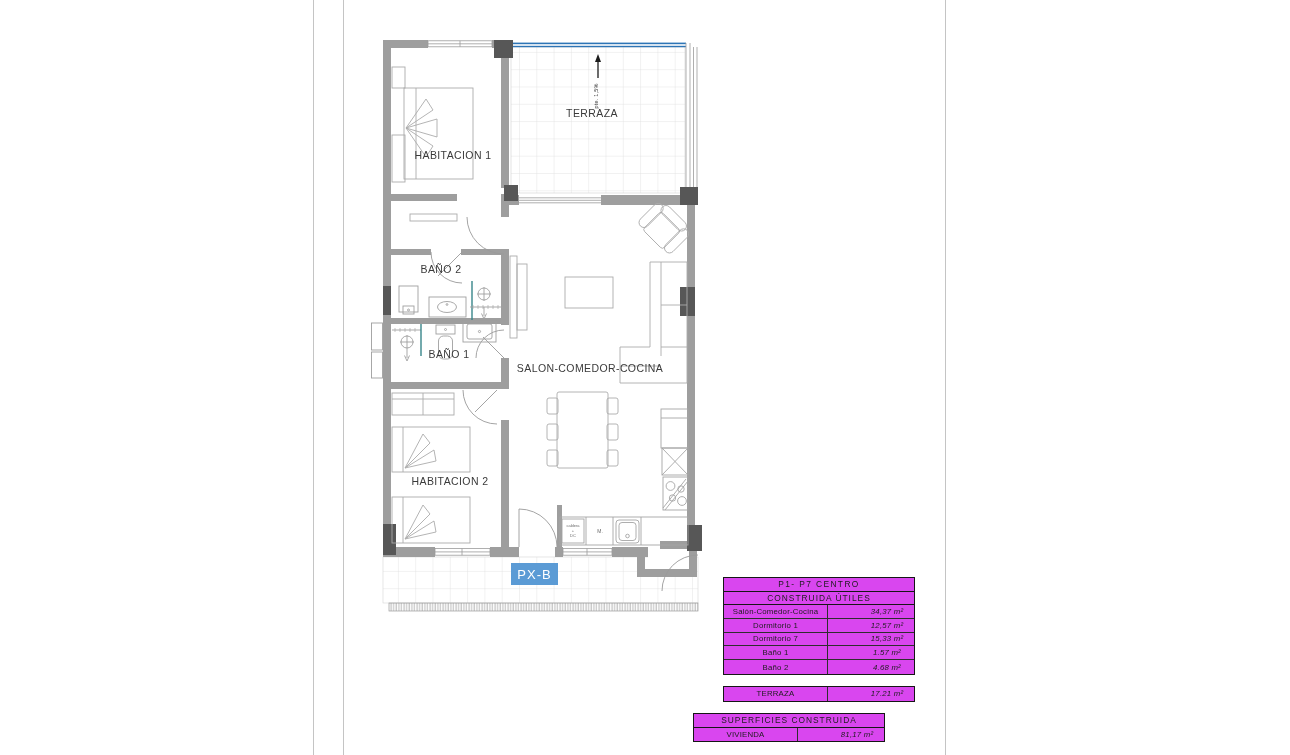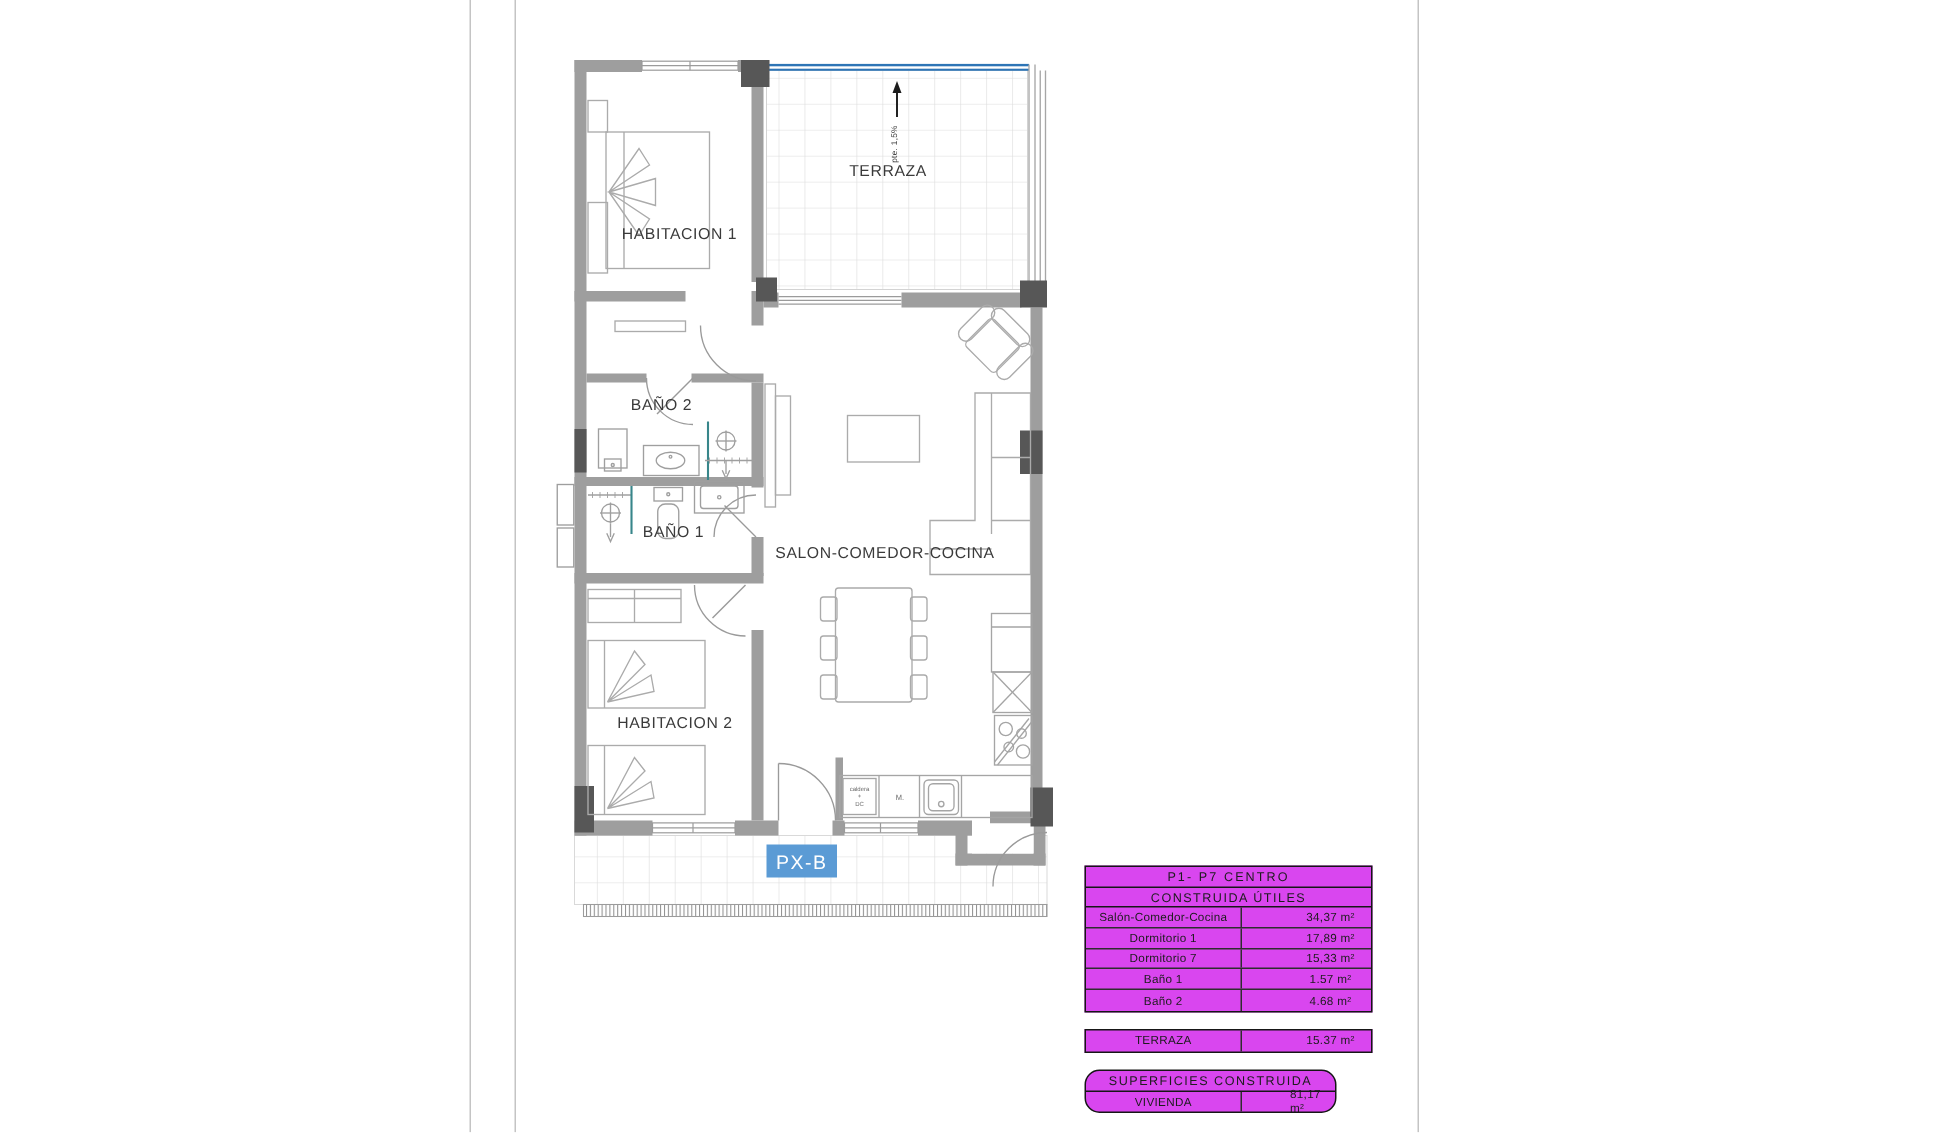--- a/index.html
+++ b/index.html
@@ -9,21 +9,21 @@
   .plan{position:absolute;left:370px;top:30px;}
   svg text{font-family:"Liberation Sans",sans-serif;}
   .tbl{position:absolute;background:#d946ef;border:1.6px solid #161616;color:#1c1c1c;box-sizing:border-box;}
   .trow{display:flex;align-items:center;box-sizing:border-box;border-bottom:1px solid #2e2e2e;}
   .trow:last-child{border-bottom:none;}
   .thead{justify-content:center;height:13.5px;font-size:8.4px;letter-spacing:1.4px;border-bottom:1.4px solid #161616;}
   .thead.sub{letter-spacing:1px;}
   .drow{height:13.8px;font-size:7.8px;letter-spacing:0.2px;gap:32px;}
   .cl{width:104px;height:100%;display:flex;align-items:center;justify-content:center;
       border-right:1px solid #2e2e2e;box-sizing:border-box;}
-  .cv{flex:1;height:100%;display:flex;align-items:center;justify-content:center;}
+  .cv{flex:1;height:100%;display:flex;align-items:center;justify-content:center;font-style:italic;}
 </style>
 </head>
 <body>
 
 <div class="canvas">
 
   <div class="vl" style="left:313px"></div>
   <div class="vl" style="left:343px"></div>
   <div class="vl" style="left:945px"></div>
 
@@ -301,44 +301,44 @@
     </div>
     <div class="trow thead sub">
       <span>CONSTRUIDA ÚTILES</span>
     </div>
     <div class="trow drow">
       <div class="cl">Salón-Comedor-Cocina</div>
       <div class="cv">34,37 m²</div>
     </div>
     <div class="trow drow">
       <div class="cl">Dormitorio 1</div>
-      <div class="cv">17,89 m²</div>
+      <div class="cv">12,57 m²</div>
     </div>
     <div class="trow drow">
       <div class="cl">Dormitorio 7</div>
       <div class="cv">15,33 m²</div>
     </div>
     <div class="trow drow">
       <div class="cl">Baño 1</div>
       <div class="cv">1.57 m²</div>
     </div>
     <div class="trow drow">
       <div class="cl">Baño 2</div>
       <div class="cv">4.68 m²</div>
     </div>
   </div>
 
   <div class="tbl" style="left:723px;top:686px;width:192px;">
     <div class="trow drow">
       <div class="cl">TERRAZA</div>
-      <div class="cv">15.37 m²</div>
+      <div class="cv">17.21 m²</div>
     </div>
   </div>
 
-  <div class="tbl" style="left:723px;top:713px;width:168px;border-radius:10px;">
+  <div class="tbl" style="left:693px;top:713px;width:192px;">
     <div class="trow thead sub">
       <span>SUPERFICIES CONSTRUIDA</span>
     </div>
     <div class="trow drow">
       <div class="cl">VIVIENDA</div>
       <div class="cv">81,17 m²</div>
     </div>
   </div>
 
 </div>

